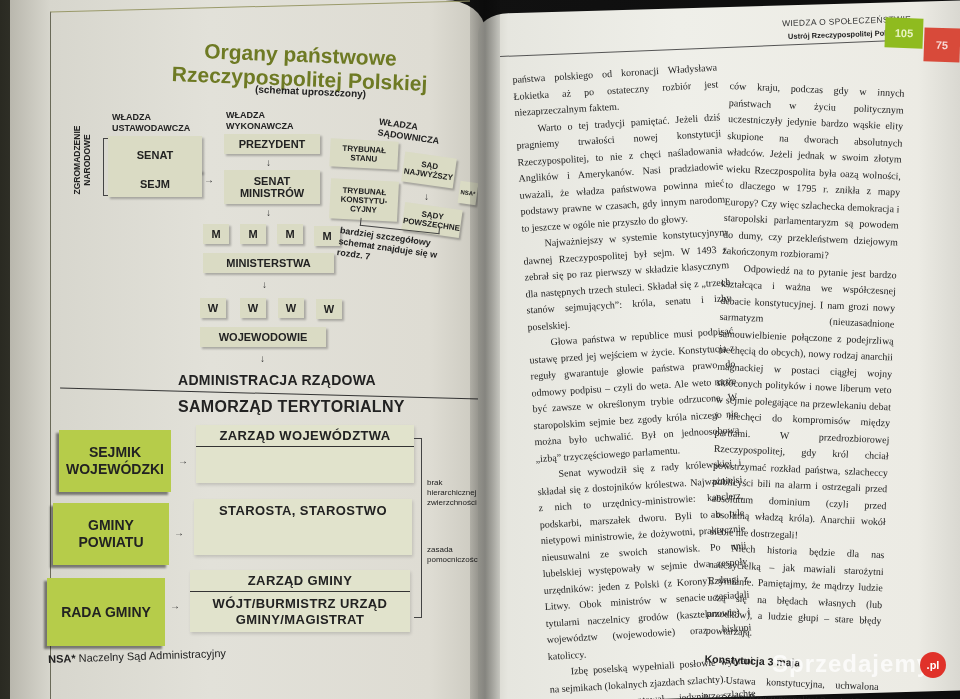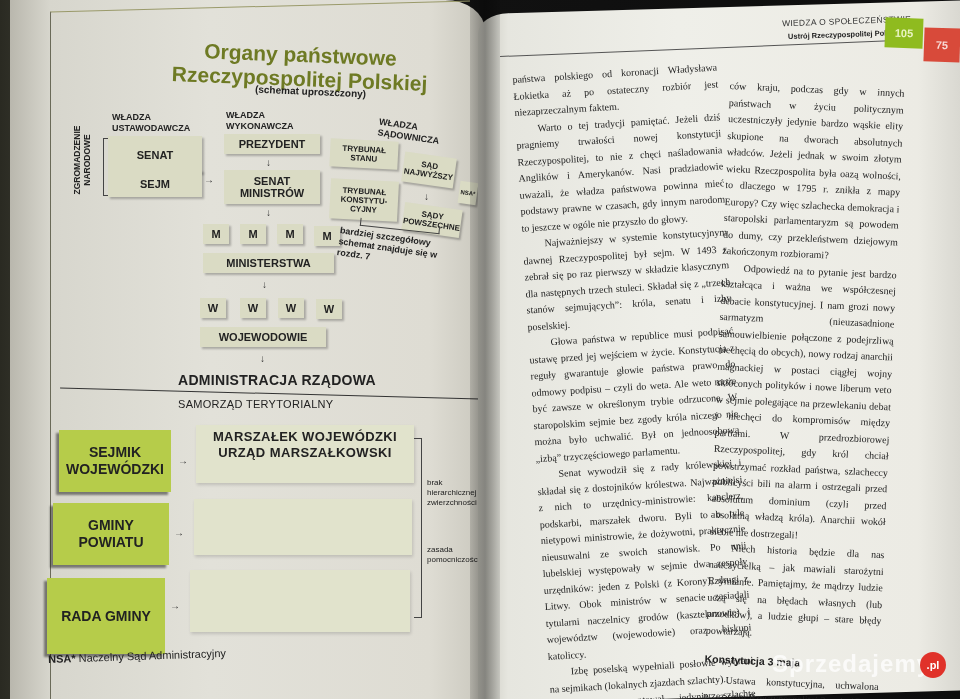--- a/index.html
+++ b/index.html
@@ -19,21 +19,21 @@
 .vert{position:absolute;left:72px;top:112px;font-size:8.5px;font-weight:bold;color:#222;transform:rotate(-90deg);transform-origin:0 0;line-height:10px;text-align:center;width:90px}
 .box{position:absolute;background:#dadbc4;box-shadow:2px 2px 2px rgba(0,0,0,.25);font-weight:bold;color:#222;display:flex;align-items:center;justify-content:center;text-align:center;font-size:11px;line-height:12px}
 .box.sm{font-size:8px;line-height:9px}
 .box.tilt{transform:rotate(3deg)}
 .box.tilt2{transform:rotate(8deg)}
 .arrow{position:absolute;font-size:10px;color:#333;line-height:10px}
 .note{position:absolute;left:338px;top:232px;font-size:9px;font-weight:bold;color:#222;line-height:11px;transform:rotate(8deg)}
 .bracket{position:absolute;border:1px solid #444}
 .hline{position:absolute;height:1px;background:#333}
 .admin{position:absolute;left:178px;top:372px;font-size:14px;font-weight:bold;color:#222;letter-spacing:.3px}
-.samorz{position:absolute;left:178px;top:398px;font-size:11px;font-weight:normal;color:#222;letter-spacing:.3px}
+.samorz{position:absolute;left:178px;top:398px;font-size:16px;font-weight:bold;color:#222;letter-spacing:.3px}
 .green{position:absolute;background:#b6cc4a;box-shadow:-3px 3px 2px rgba(0,0,0,.45);font-weight:bold;font-size:14px;line-height:17px;color:#222;display:flex;align-items:center;justify-content:center;text-align:center}
 .tbox{position:absolute;background:#e1e3cc;box-shadow:1px 2px 3px rgba(0,0,0,.15);font-weight:bold;color:#222;text-align:center}
 .tbox .top{font-size:13px;padding-top:3px;height:22px;border-bottom:1.5px solid #333;letter-spacing:.4px}
 .tbox .bot{font-size:13px;line-height:16px;padding-top:4px;letter-spacing:.4px}
 .sidenote{position:absolute;font-size:8px;color:#222;line-height:10px}
 .footnote{position:absolute;left:48px;top:650px;font-size:11px;color:#222;transform:rotate(-2deg)}
 .footnote b{font-weight:bold}
 
 
 .header-title{position:absolute;left:782px;top:16px;font-size:8.5px;color:#333;letter-spacing:.3px;transform:rotate(-2deg)}
@@ -105,31 +105,34 @@
 <div class="box" style="left:200px;top:327px;width:126px;height:20px">WOJEWODOWIE</div>
 <div class="arrow" style="left:260px;top:354px">↓</div>
 
 <div class="admin">ADMINISTRACJA RZĄDOWA</div>
 <div class="hline" style="left:60px;top:393px;width:420px;transform:rotate(1.5deg)"></div>
 <div class="samorz">SAMORZĄD TERYTORIALNY</div>
 
 <div class="green" style="left:59px;top:430px;width:112px;height:62px;padding:14px 6px">SEJMIK WOJEWÓDZKI</div>
 <div class="arrow" style="left:178px;top:456px">→</div>
 <div class="tbox" style="left:196px;top:425px;width:218px;height:58px">
-  <div class="bot">MARSZAŁEK WOJEWÓDZKI URZĄD MARSZAŁKOWSKI</div>
+  <div class="top">ZARZĄD WOJEWÓDZTWA</div>
 </div>
 
 <div class="green" style="left:53px;top:503px;width:116px;height:62px;padding:0 12px">GMINY POWIATU</div>
 <div class="arrow" style="left:174px;top:528px">→</div>
 <div class="tbox" style="left:194px;top:499px;width:218px;height:56px">
+  <div class="bot">STAROSTA, STAROSTWO</div>
 </div>
 
-<div class="green" style="left:47px;top:578px;width:118px;height:76px;padding:0 4px">RADA GMINY</div>
+<div class="green" style="left:47px;top:578px;width:118px;height:68px;padding:0 4px">RADA GMINY</div>
 <div class="arrow" style="left:170px;top:601px">→</div>
 <div class="tbox" style="left:190px;top:570px;width:220px;height:62px">
+  <div class="top">ZARZĄD GMINY</div>
+  <div class="bot">WÓJT/BURMISTRZ URZĄD GMINY/MAGISTRAT</div>
 </div>
 
 <div class="bracket" style="left:414px;top:438px;width:8px;height:180px;border-left:none"></div>
 <div class="sidenote" style="left:427px;top:478px;width:52px">brak hierarchicznej zwierzchności</div>
 <div class="sidenote" style="left:427px;top:545px;width:52px">zasada pomocniczości</div>
 
 <div class="footnote">
   <b>NSA*</b>
   <span>Naczelny Sąd Administracyjny</span>
 </div>

